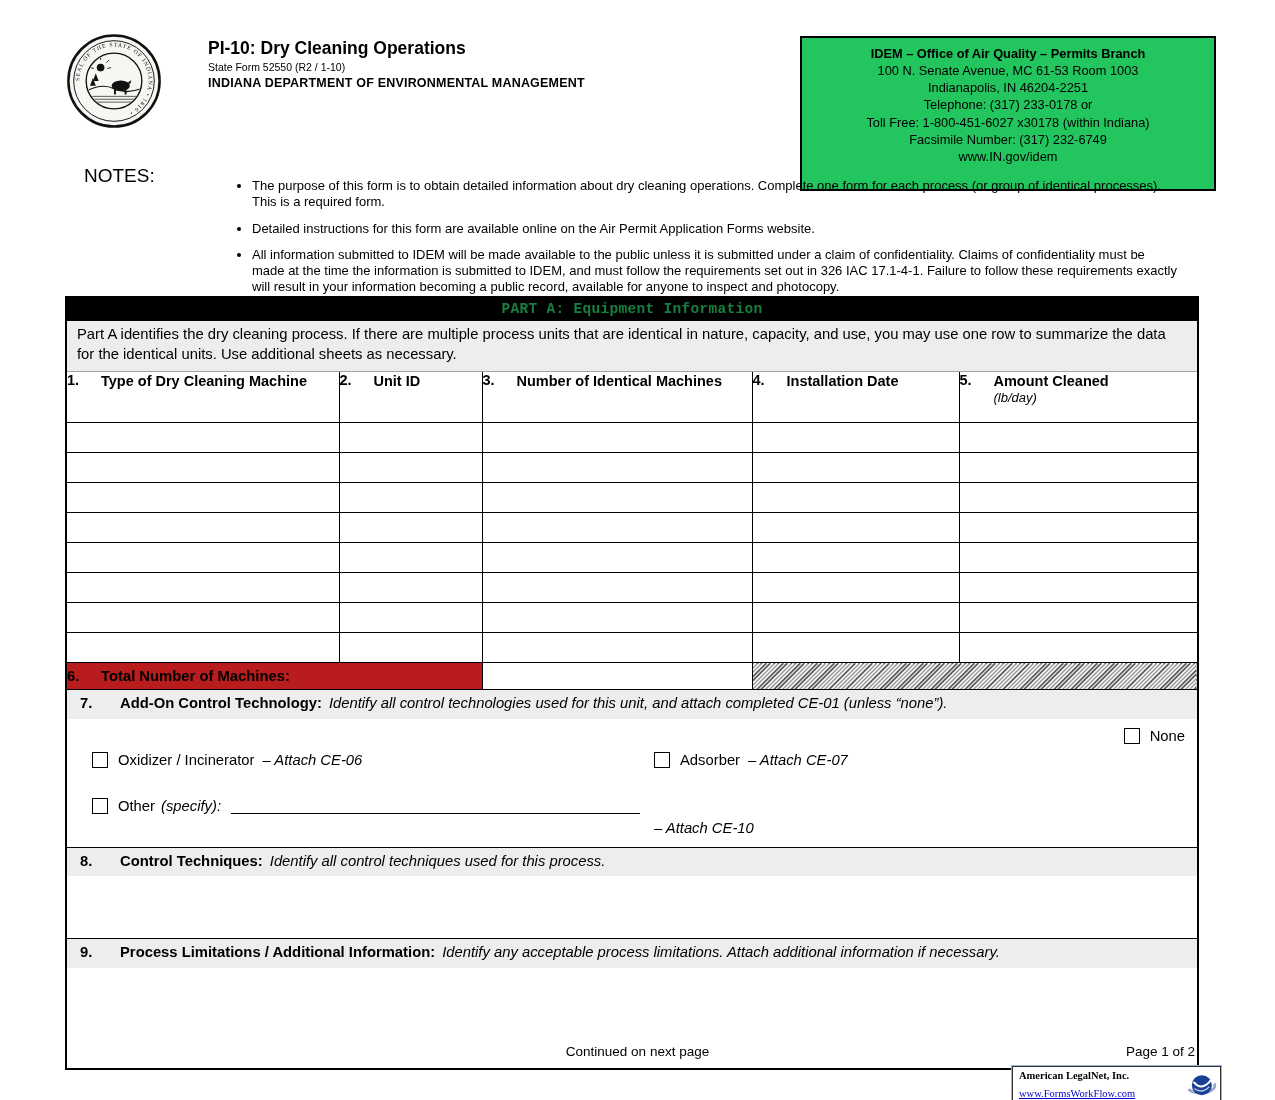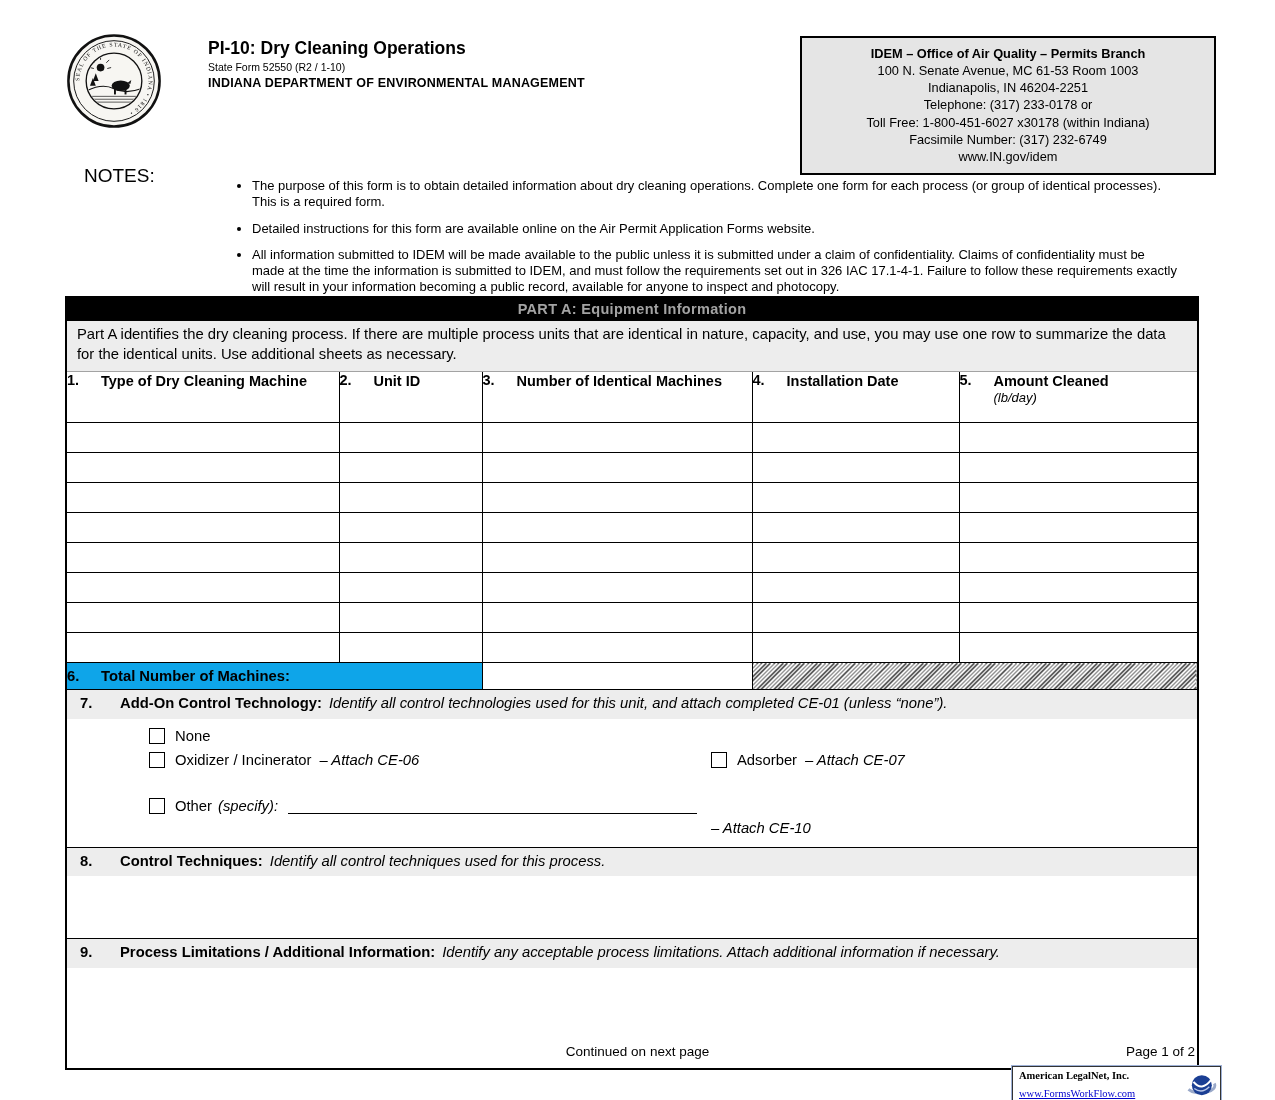--- a/index.html
+++ b/index.html
@@ -5,58 +5,58 @@
   html,body{margin:0;padding:0;}
   body{background:#ffffff;font-family:"Liberation Sans",sans-serif;color:#000;}
   .page{position:relative;width:1275px;height:1100px;background:#fff;overflow:hidden;}
 
   
   .seal{position:absolute;left:66px;top:33px;width:96px;height:96px;}
   .title-block{position:absolute;left:208px;top:38px;}
   .title-line{font-size:17.5px;font-weight:bold;line-height:1.22;}
   .form-number{font-size:10.5px;margin-top:2px;}
   .agency{font-size:12.5px;font-weight:bold;margin-top:3px;letter-spacing:.2px;}
-  .contact-box{position:absolute;left:800px;top:36px;width:404px;border:2px solid #000;text-align:center;padding:7px 4px 8px;line-height:1.34;font-size:12.8px;background:#e5e5e5;}
+  .contact-box{position:absolute;left:800px;top:36px;width:404px;border:2px solid #000;text-align:center;padding:7px 4px 24px;line-height:1.34;font-size:12.8px;background:#22c55e;}
   .cb-bold{font-weight:bold;}
   .contact-line{display:block;}
 
   
   .notes{position:absolute;left:68px;top:162px;width:1127px;}
   .notes-label{position:absolute;left:16px;top:3px;font-size:19px;}
   .notes-list{margin:16px;padding:0 0 0 168px;}
   .notes-list li{font-size:13px;line-height:1.25;margin-bottom:10px;}
 
   
   .form-box{position:absolute;left:65px;top:296px;width:1130px;border:2px solid #000;background:#fff;}
-  .part-a-bar{background:#000;color:#a3a3a3;font-weight:bold;font-size:14.5px;text-align:center;padding:3px 0 4px;letter-spacing:.3px;}
+  .part-a-bar{background:#000;color:#15803d;font-weight:bold;font-size:14.5px;text-align:center;padding:3px 0 4px;letter-spacing:.3px;font-family:Liberation Mono, monospace;}
   .part-a-desc{background:#ededed;border-bottom:1px solid #a3a3a3;font-size:14.8px;line-height:1.32;padding:4px 10px 7px;}
 
   table.equip{width:100%;border-collapse:collapse;border-style:hidden;table-layout:fixed;}
   table.equip th,table.equip td{border:1px solid #000;padding:0;}
   th.col-head{vertical-align:top;text-align:left;padding:5px 6px 4px 12px;height:50px;font-size:14.5px;}
   .hcell{display:flex;}
   .hnum{flex:0 0 34px;font-weight:bold;}
   .hlabel{font-weight:bold;line-height:1.25;}
   .hsub{font-weight:normal;font-style:italic;font-size:13px;}
   td.empty-cell{height:29px;background:#fff;}
-  .total-label-cell{background:#0ea5e9;font-size:14.8px;padding:3px 6px 3px 12px;}
+  .total-label-cell{background:#b91c1c;font-size:14.8px;padding:3px 6px 3px 12px;}
   .total-label-cell .tnum{display:inline-block;width:34px;font-weight:bold;}
   .total-label-cell .tlabel{font-weight:bold;}
   .total-input-cell{background:#fff;height:26px;}
   .hatch-cell{background:repeating-linear-gradient(135deg,#2a2a2a 0px,#2a2a2a 1px,#fff 1px,#fff 3px);}
 
   .section{border-top:1px solid #000;}
   .sec-header{background:#ededed;display:flex;padding:4px 10px 5px 13px;font-size:14.8px;line-height:1.32;}
   .sec-num{flex:0 0 40px;font-weight:bold;}
   .sec-body{flex:1;}
   .sec-label{font-weight:bold;margin-right:7px;}
   .sec-instr{font-style:italic;}
 
   .q7-options{background:#fff;padding:5px 0 7px;}
-  .opt-line{padding:4px 12px 4px 82px;font-size:14.8px;display:flex;align-items:center;}
+  .opt-line{padding:4px 12px 4px 25px;font-size:14.8px;display:flex;align-items:center;justify-content:flex-end;}
   .opt-left{flex:0 0 562px;display:flex;align-items:center;}
   .opt-right{flex:1;display:flex;align-items:center;}
   .checkbox{display:inline-block;width:14px;height:14px;border:1.6px solid #000;background:#fff;margin-right:10px;flex:0 0 auto;}
   .opt-attach{font-style:italic;margin-left:8px;white-space:nowrap;}
   .opt-specify{font-style:italic;margin-left:6px;}
   .specify-line{flex:1;border-bottom:1px solid #000;height:15px;margin:0 14px 0 10px;}
 
   .blank-area{background:#fff;}
   .q8-blank{height:62px;}
   .q9-blank{height:100px;}

